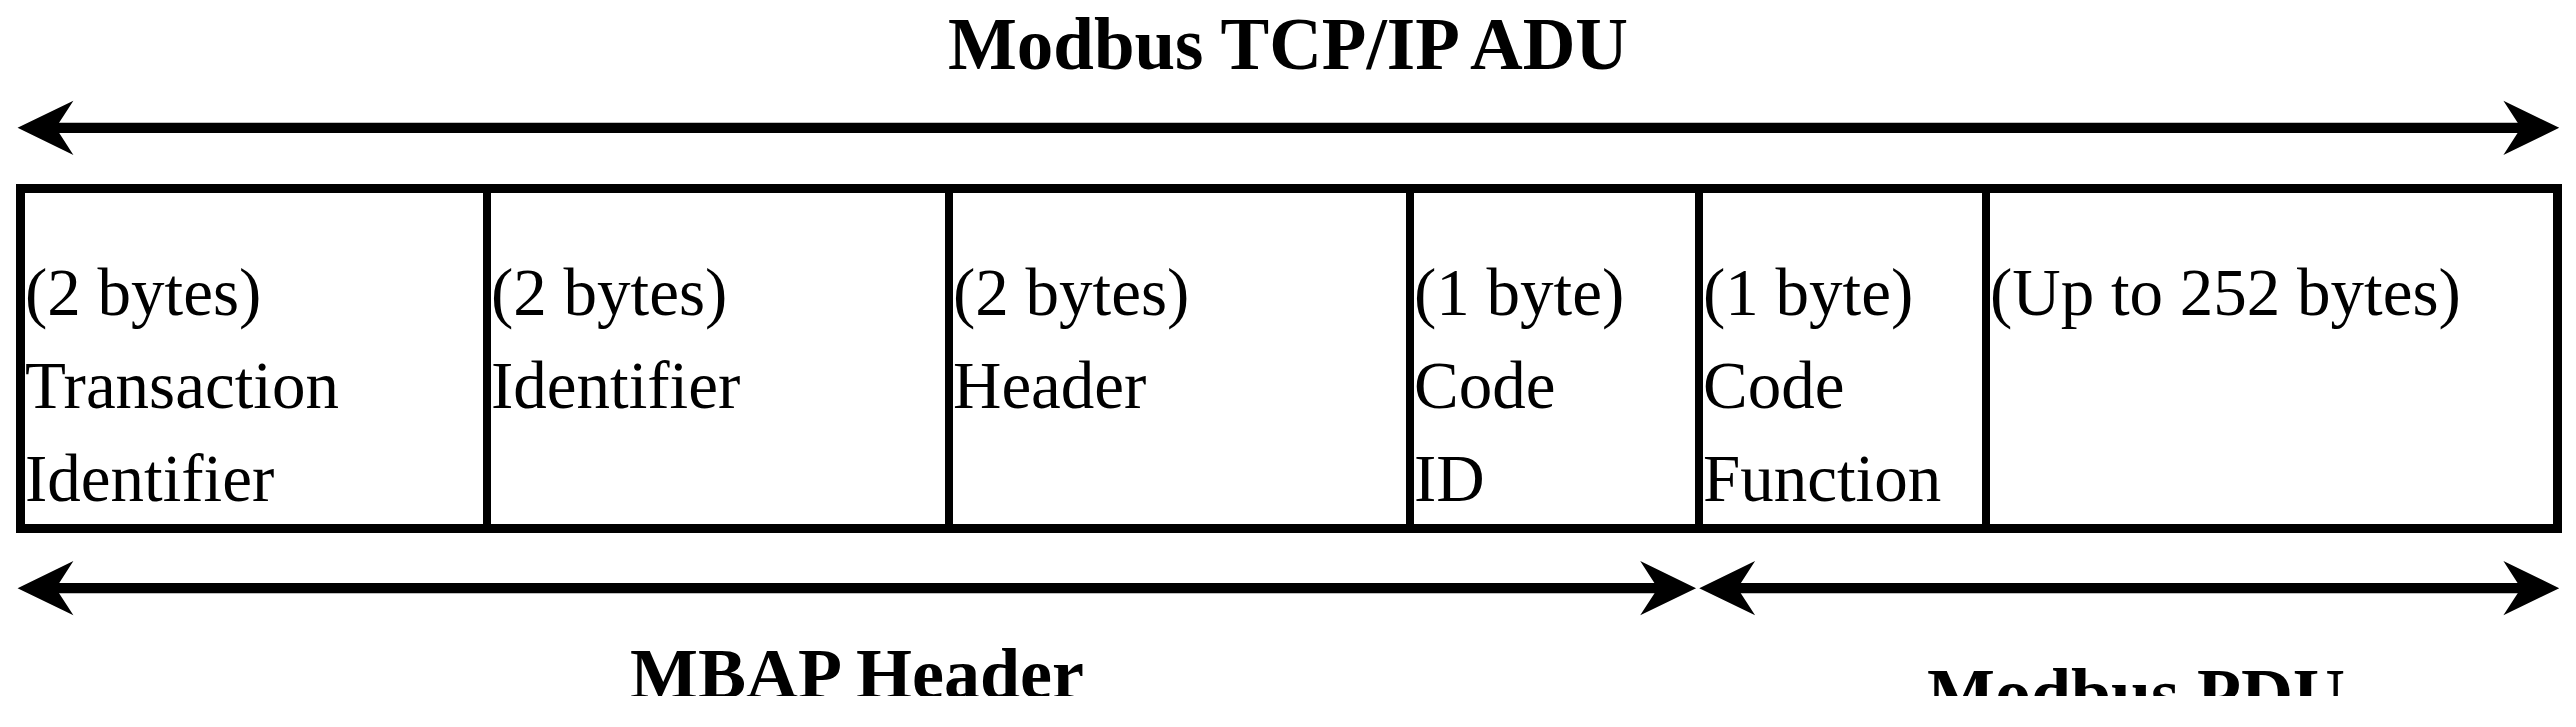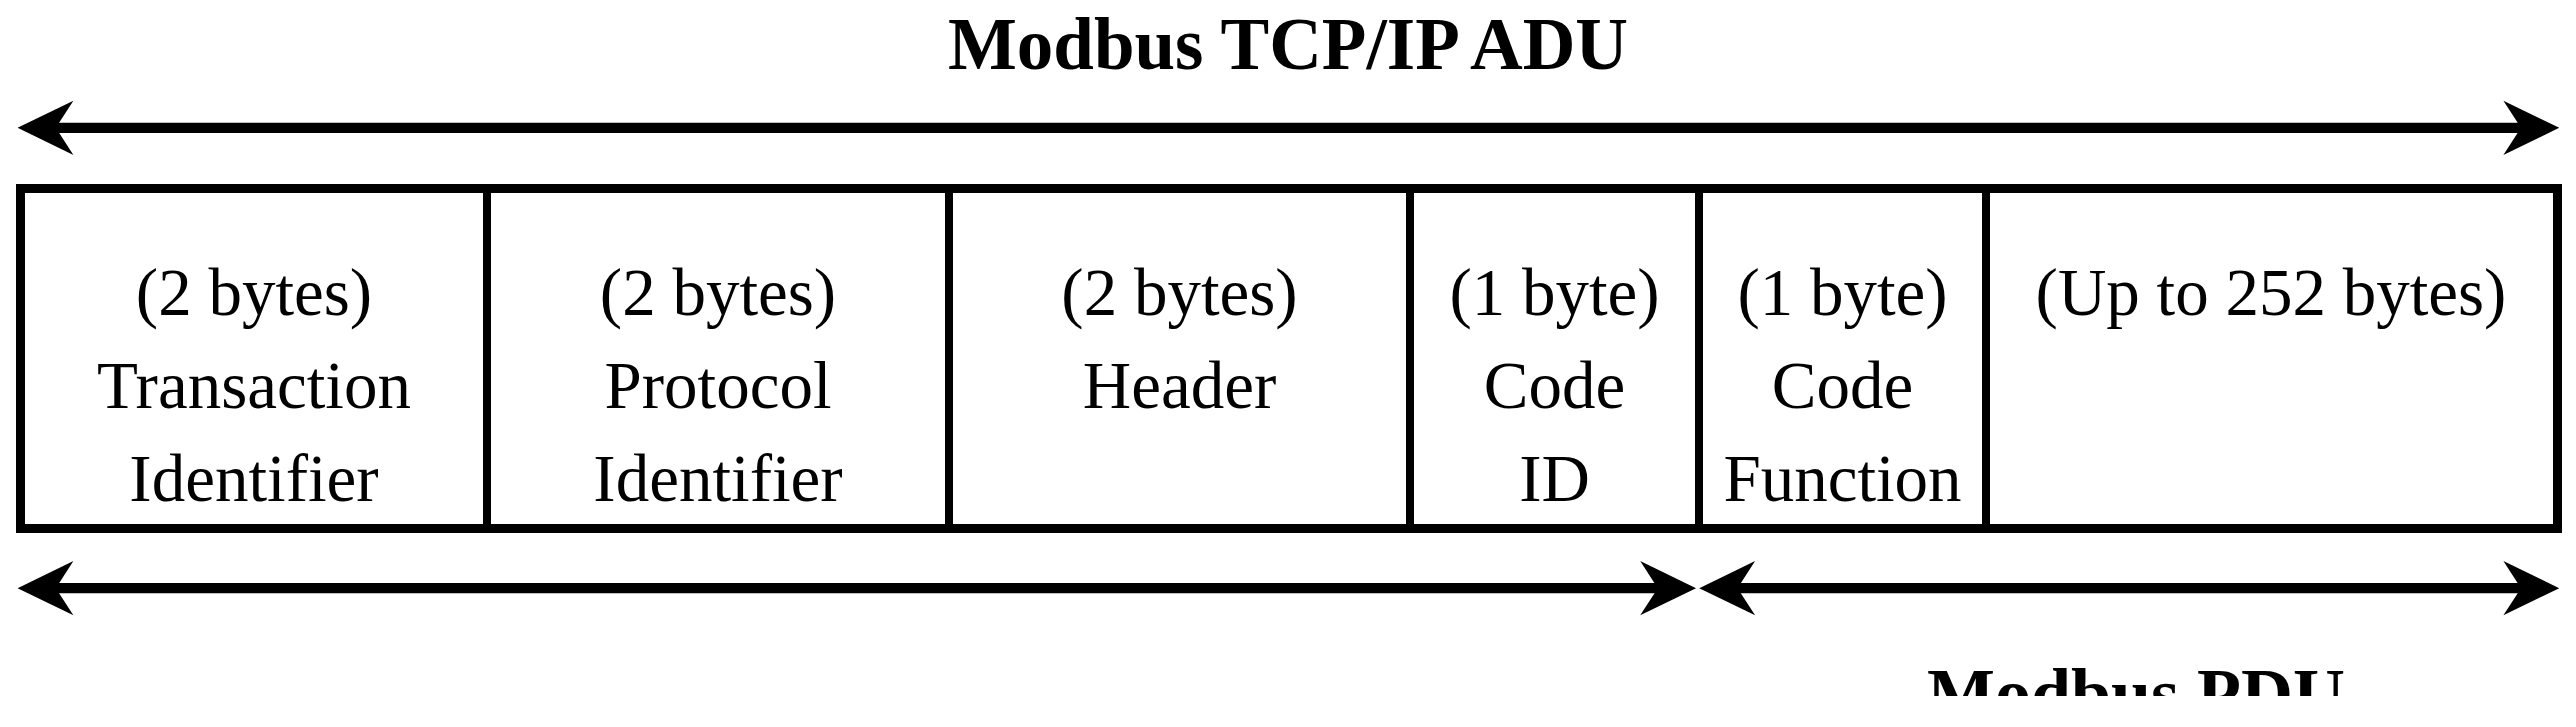--- a/index.html
+++ b/index.html
@@ -44,21 +44,20 @@
     box-sizing: border-box;
     display: flex;
     flex-direction: row;
     align-items: stretch;
     background: #ffffff;
   }
   .cell {
     box-sizing: border-box;
     border-right: 8px solid #000000;
     padding-top: 53px;
-    text-align: center;
     font-size: 67px;
     line-height: 93px;
     overflow: hidden;
     white-space: nowrap;
   }
   .cell:last-child {
     border-right: none;
     font-family: Liberation Serif, serif;
   }
   .cell span {
@@ -105,21 +104,20 @@
   <div class="frame">
 
     <div class="cell" style="flex:0 0 466px">
       <span>(2 bytes)</span>
       <span>Transaction</span>
       <span>Identifier</span>
     </div>
 
     <div class="cell" style="flex:0 0 462px">
       <span>(2 bytes)</span>
-      <span>Protocol</span>
       <span>Identifier</span>
     </div>
 
     <div class="cell" style="flex:0 0 461px">
       <span>(2 bytes)</span>
       <span>Header</span>
       <span></span>
     </div>
 
     <div class="cell" style="flex:0 0 289px">
@@ -134,17 +132,18 @@
       <span>Function</span>
     </div>
 
     <div class="cell" style="flex:0 0 562px">
       <span>(Up to 252 bytes)</span>
       <span></span>
     </div>
 
   </div>
 
+  <div id="mbap-label" class="span-label">MBAP Header</div>
 
   <div id="pdu-label" class="span-label">Modbus PDU</div>
 
 </div>
 
 
 </body></html>

